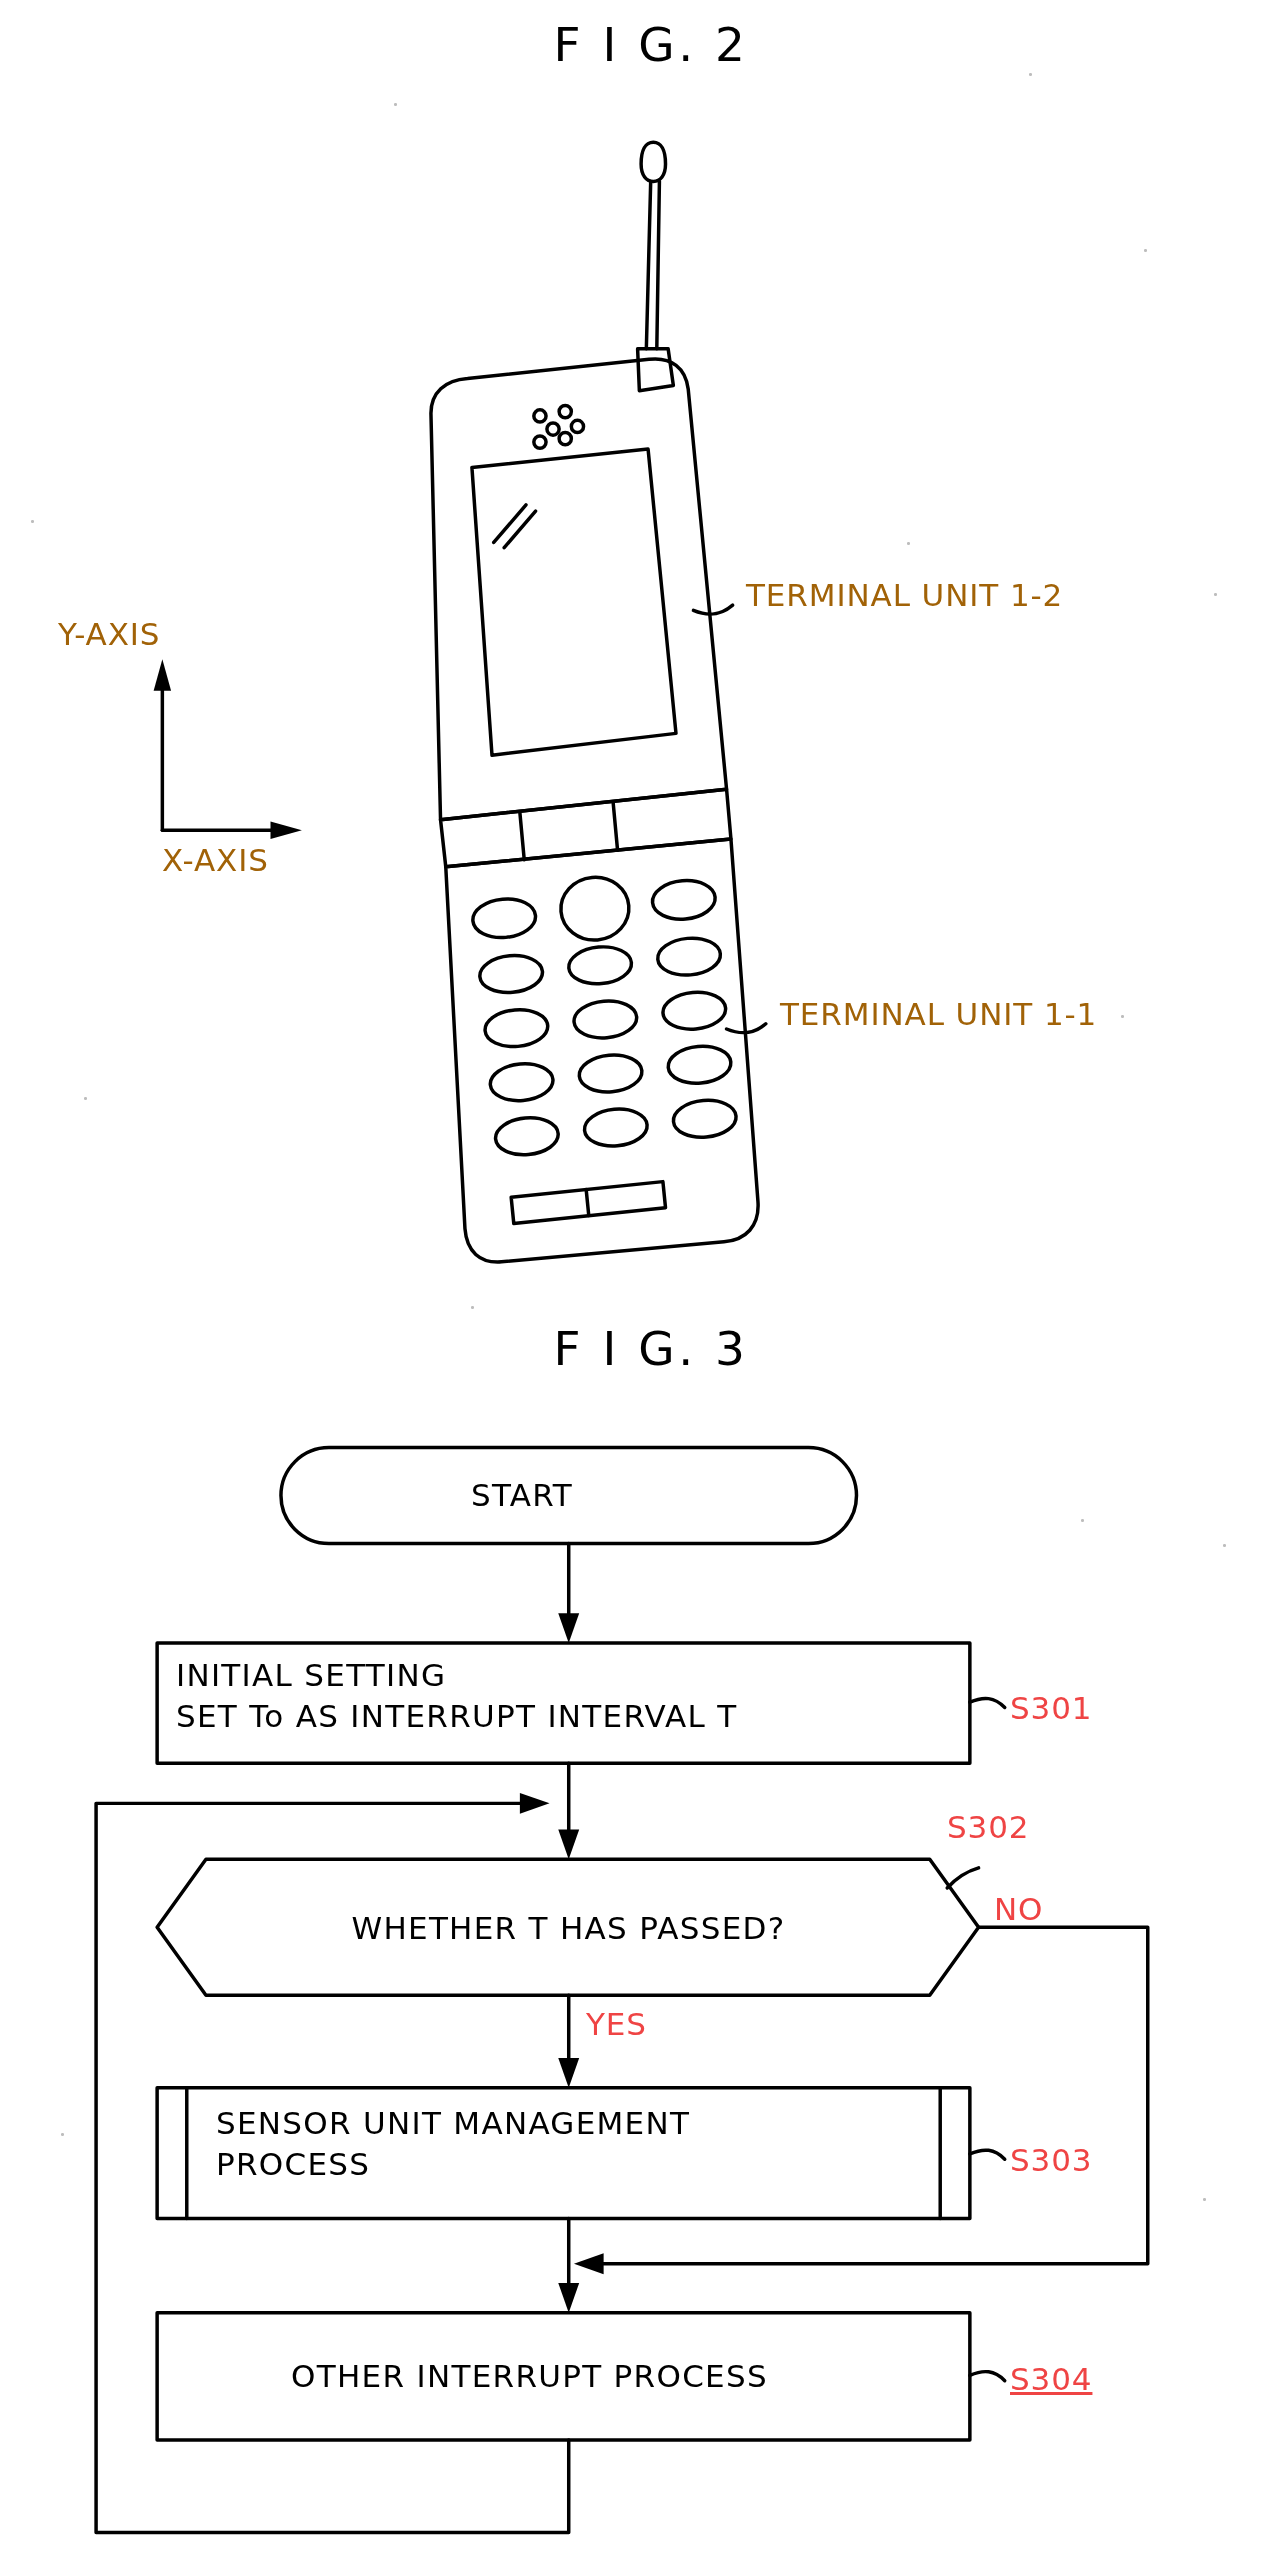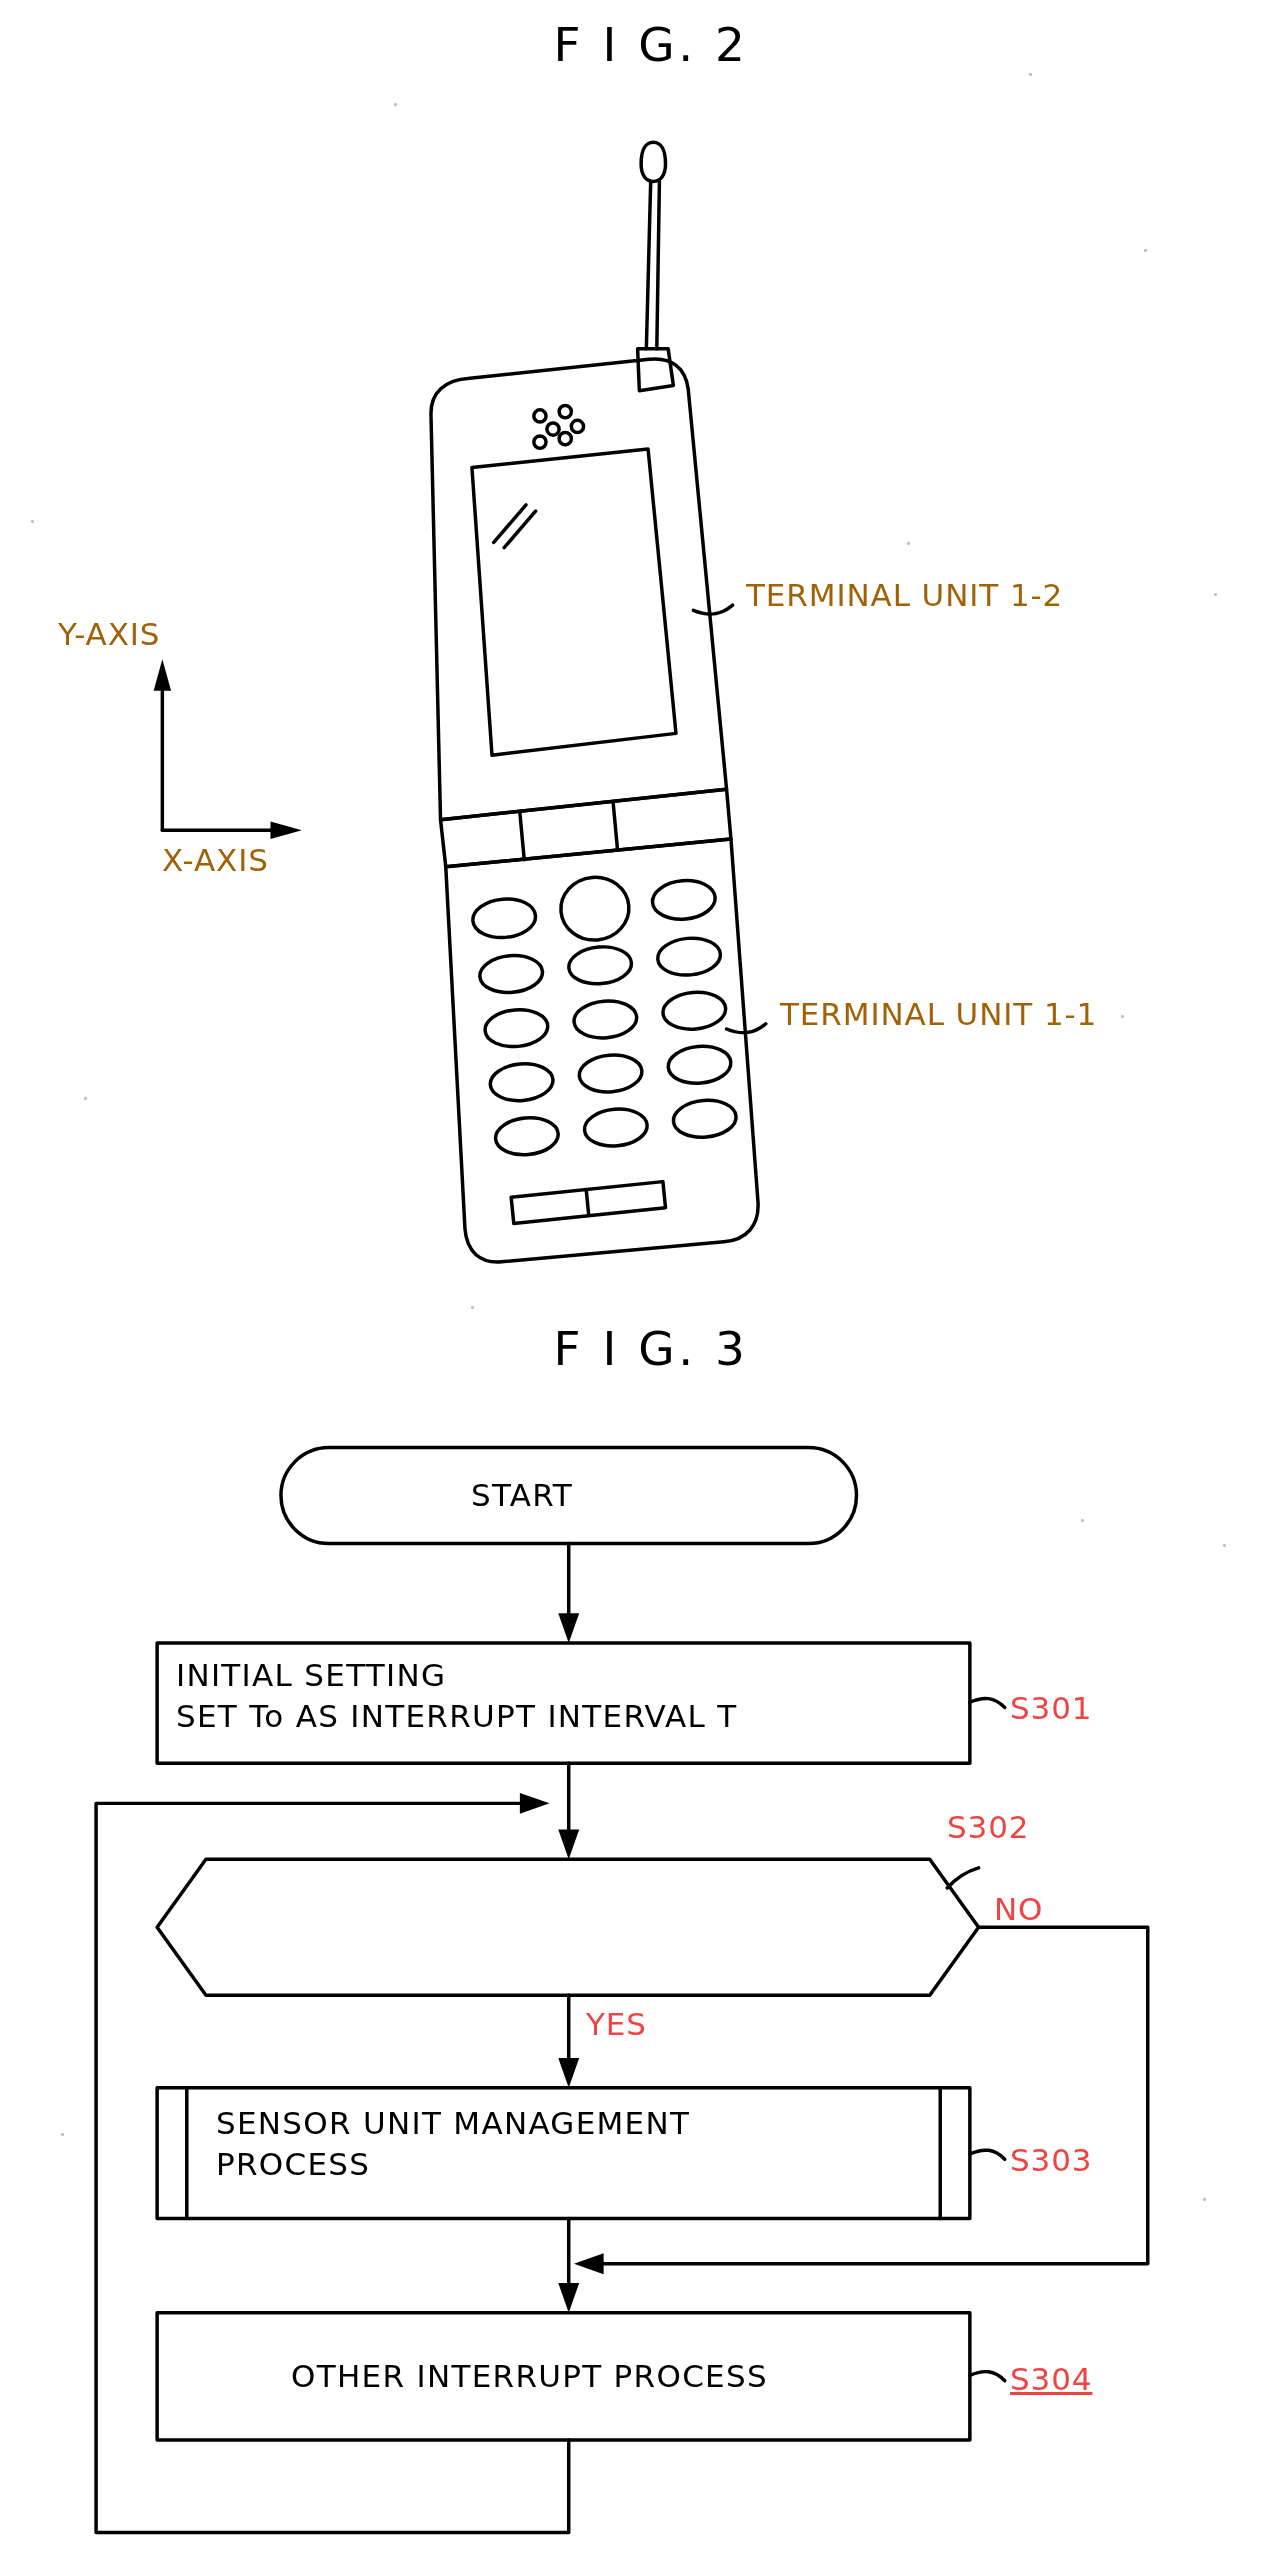--- a/index.html
+++ b/index.html
@@ -205,20 +205,21 @@
 
   <div class="lbl lbl-lg" style="left:746px; top:577px;">TERMINAL UNIT 1-2</div>
   <div class="lbl lbl-lg" style="left:780px; top:996px;">TERMINAL UNIT 1-1</div>
 
   <div class="flow-text" style="left:0; top:1475px; width:1044px; text-align:center;">START</div>
 
   <div class="flow-text" style="left:176px; top:1655px;">INITIAL SETTING
 SET To AS INTERRUPT INTERVAL T</div>
   <div class="step-lbl" style="left:1010px; top:1690px;">S301</div>
 
+  <div class="flow-text" style="left:0; top:1908px; width:1137px; text-align:center;">WHETHER T HAS PASSED?</div>
   <div class="step-lbl" style="left:947px; top:1809px;">S302</div>
   <div class="step-lbl" style="left:994px; top:1891px;">NO</div>
   <div class="step-lbl" style="left:586px; top:2006px;">YES</div>
 
   <div class="flow-text" style="left:216px; top:2103px;">SENSOR UNIT MANAGEMENT
 PROCESS</div>
   <div class="step-lbl" style="left:1010px; top:2142px;">S303</div>
 
   <div class="flow-text" style="left:157px; top:2356px; width:745px; text-align:center;">OTHER INTERRUPT PROCESS</div>
   <div class="step-lbl" style="left:1010px; top:2361px;text-decoration:underline;">S304</div>

